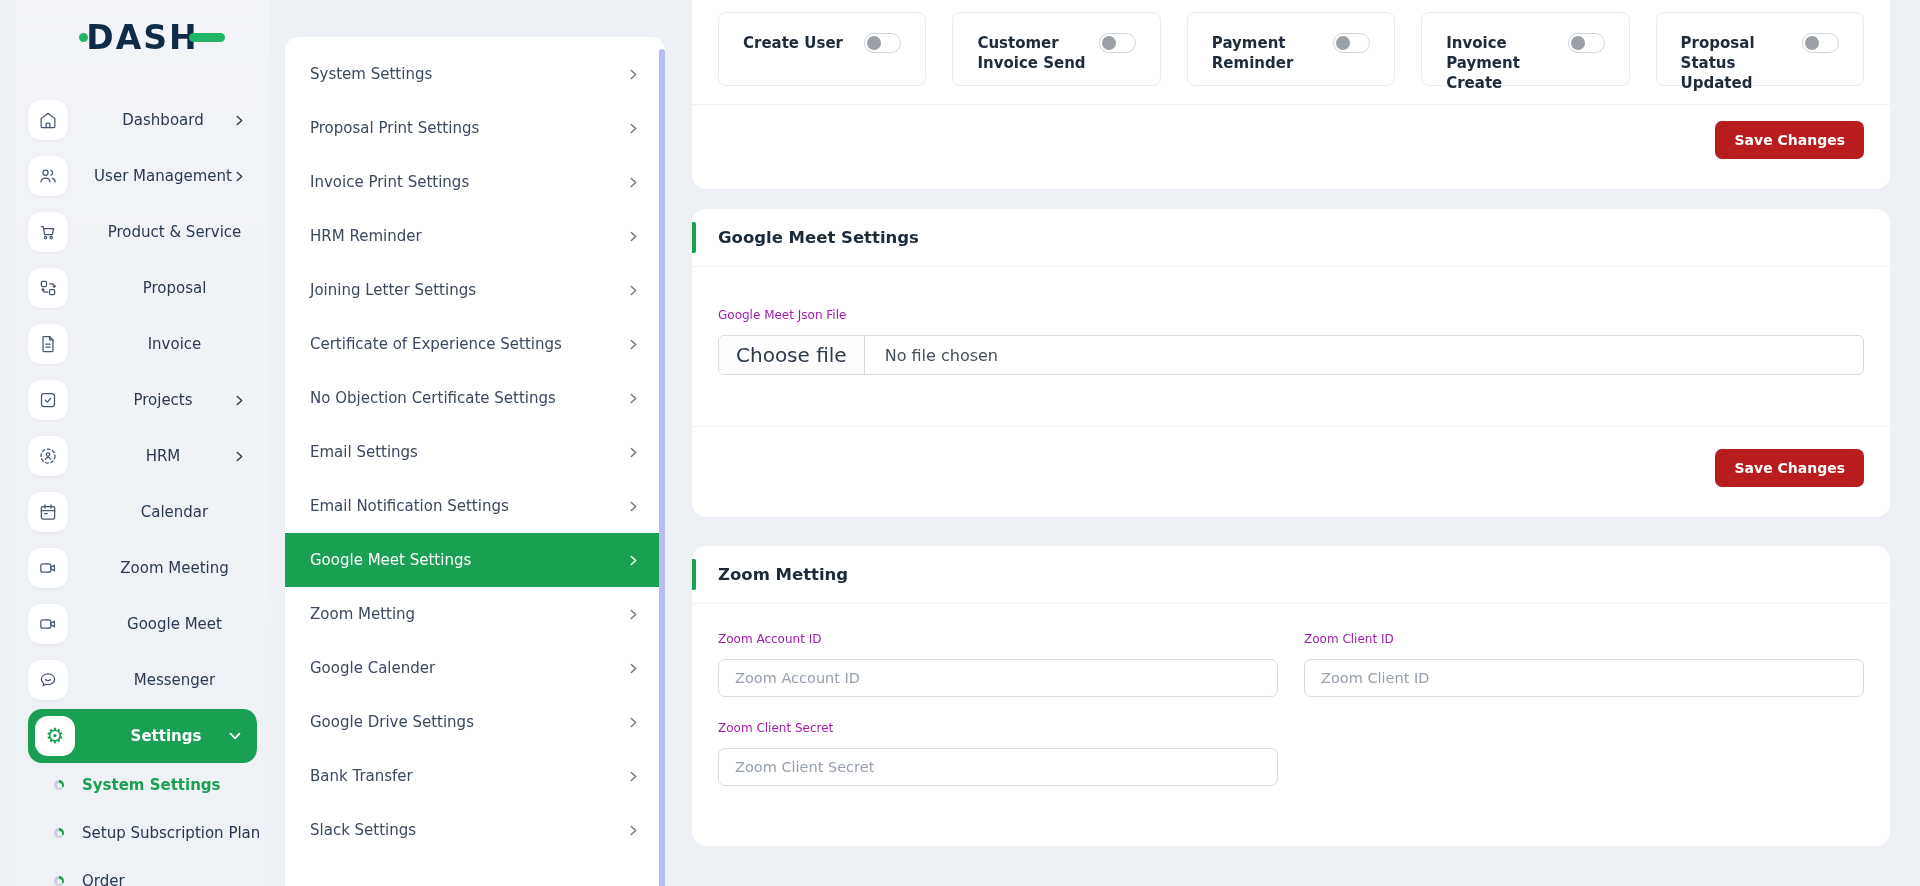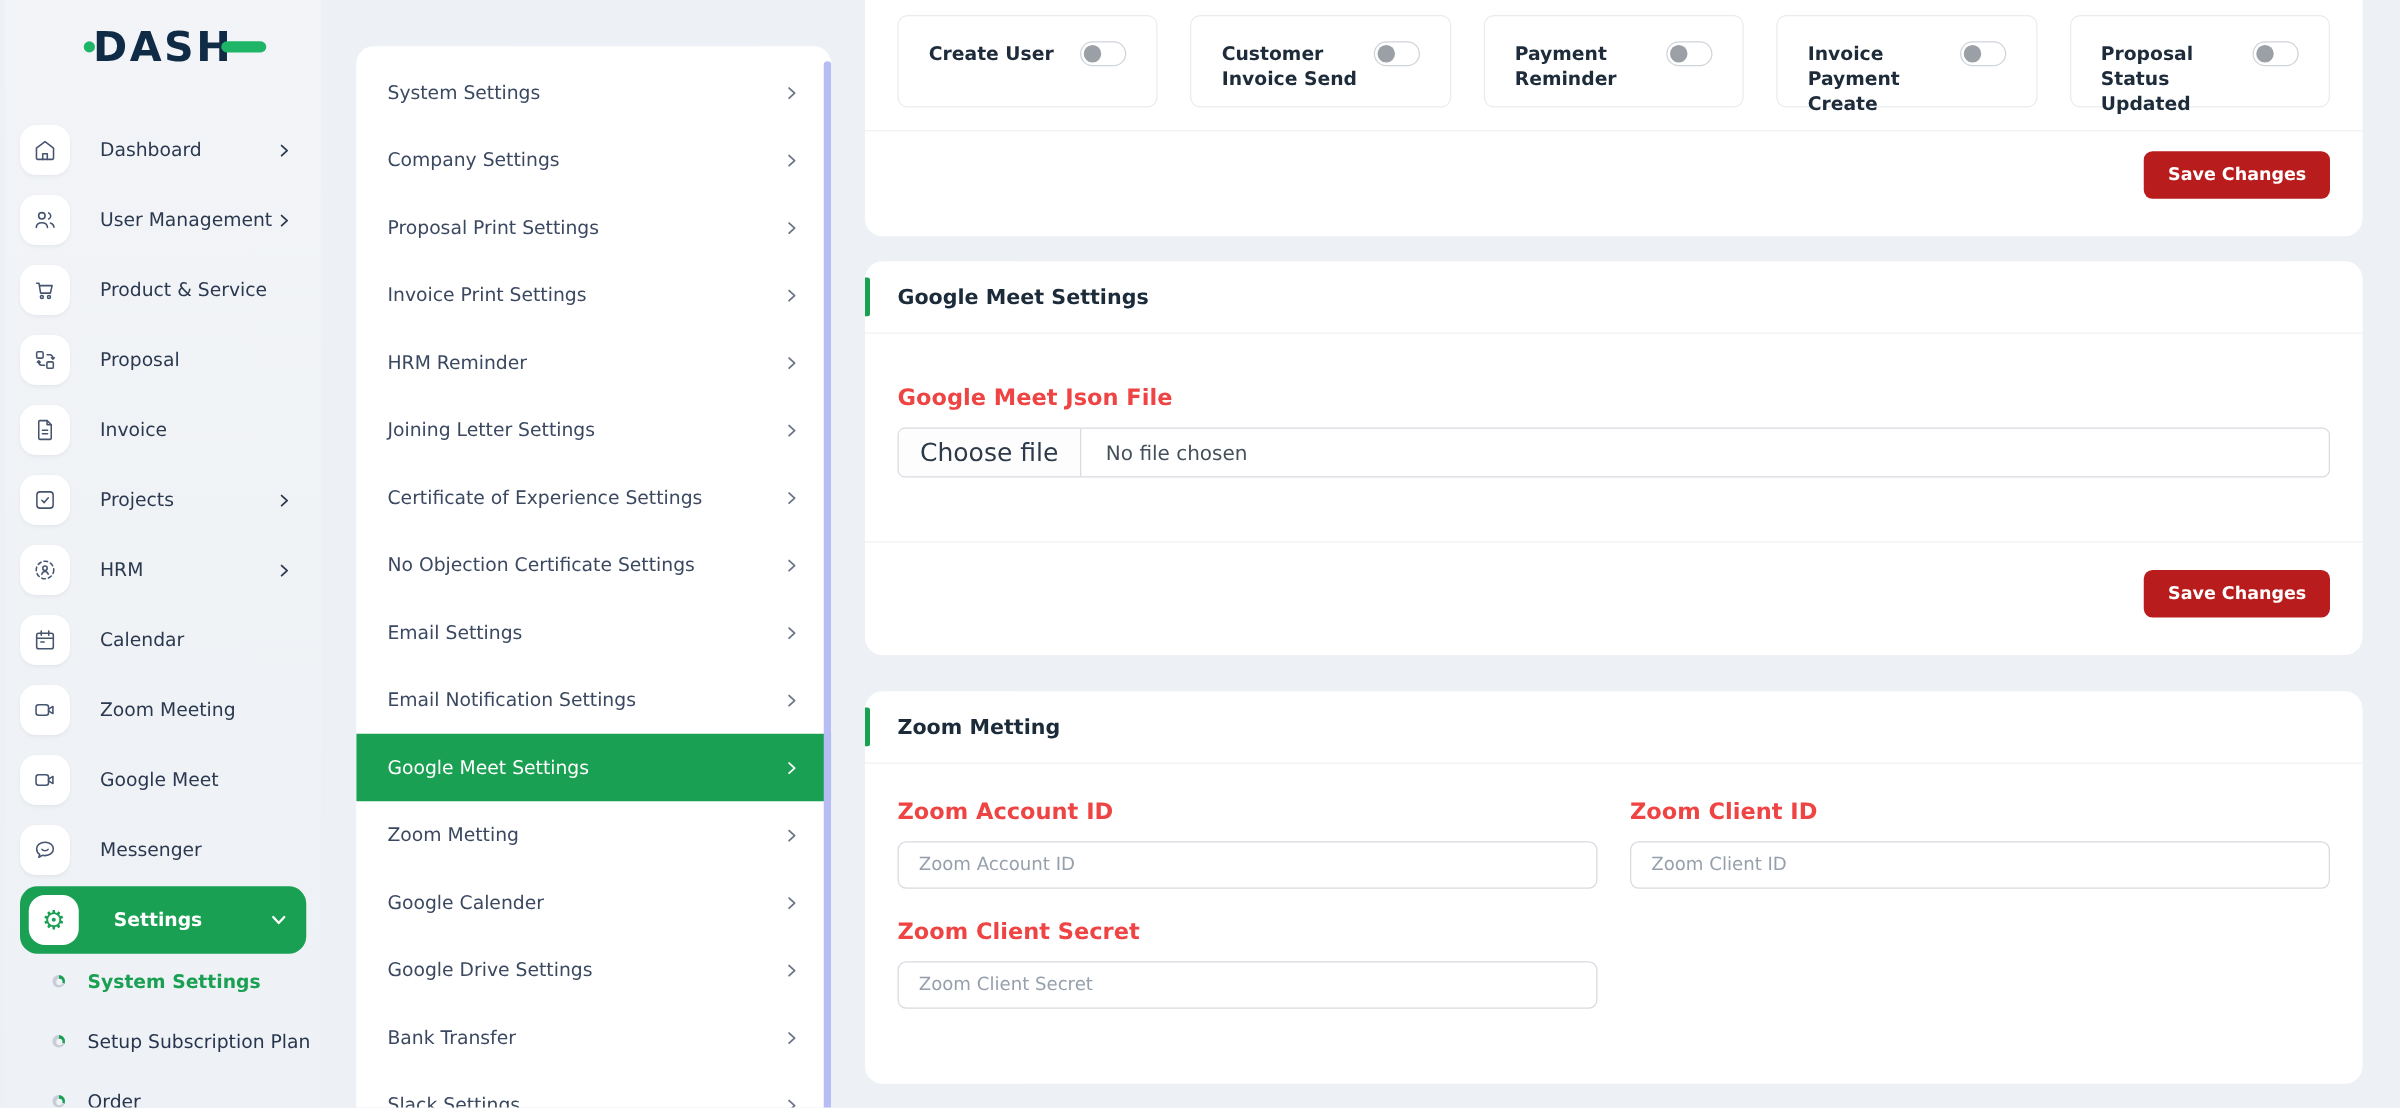--- a/index.html
+++ b/index.html
@@ -1,20 +1,20 @@
 <!DOCTYPE html>
 <html><head>
 <meta charset="utf-8">
 <style>
   html,body{margin:0;padding:0}
   body{position:relative;width:1920px;height:886px;overflow:hidden;background:#edf0f4;
        font-family:"DejaVu Sans","Liberation Sans",sans-serif;color:#22303f;}
 
   
-  .sidebar{position:absolute;left:4px;top:0;bottom:0;width:253px;background:linear-gradient(180deg,#f2f4f7,#eef1f5);}
+  .sidebar{position:absolute;left:16px;top:0;bottom:0;width:253px;background:linear-gradient(180deg,#f2f4f7,#eef1f5);text-align:center;}
   .logo{position:relative;width:fit-content;margin:16px auto 0;height:42px;display:flex;align-items:center}
   .logo-text{font-size:33px;font-weight:800;color:#0f2b46;letter-spacing:2px;}
   .logo-dot{position:absolute;left:-7px;top:17px;width:9px;height:9px;border-radius:50%;background:#1fb567}
   .logo-dash{position:absolute;right:-26px;top:17px;width:36px;height:9px;border-radius:5px;background:#1fb567}
   .side-nav{margin-top:42px;padding:0 12px;display:flex;flex-direction:column;gap:16px}
   .side-item{display:flex;align-items:center;height:40px;cursor:pointer}
   .icon-box{width:40px;height:40px;background:#fff;border-radius:13px;display:flex;align-items:center;
             justify-content:center;color:#46556f;box-shadow:0 1px 3px rgba(25,39,70,.05);flex:none}
   .side-label{margin-left:24px;font-size:15px;color:#2b3950;flex:1}
   .side-chevron{margin-right:12px;color:#2b3950;display:flex}
@@ -57,21 +57,21 @@
   .card2 .card-footer{padding:22px 26px 30px}
   .btn-save{background:#b91c1c;color:#fff;font-size:14px;font-weight:600;border:none;border-radius:7px;
             padding:11px 19px;cursor:pointer;font-family:inherit}
   .card2{margin-top:20px}
   .card3{margin-top:29px;padding-bottom:60px}
   .card-header{position:relative;padding:19px 26px;border-bottom:1px solid #f0f1f3}
   .accent{position:absolute;left:0;top:13px;bottom:13px;width:4px;background:#1aa053;border-radius:0 2px 2px 0}
   .card-title{font-size:16.5px;font-weight:700;color:#1c2b3a}
   .card2 .card-body{padding:41px 26px 51px}
   .card3 .card-body{padding:28px 26px 0}
-  .field-label{font-size:18px;font-weight:700;color:#ef4444;margin-bottom:13px}
+  .field-label{font-size:12px;font-weight:400;color:#a21caf;margin-bottom:13px}
   .file-input{display:flex;align-items:center;height:40px;border:1px solid #d7dadf;border-radius:6px;
               background:#fff;overflow:hidden;box-sizing:border-box}
   .choose-btn{height:100%;padding:0 17px;background:#fdfdfd;border:none;border-right:1px solid #d7dadf;
               font-size:20px;color:#2c3a49;font-family:inherit;cursor:pointer}
   .no-file{margin-left:20px;font-size:16px;color:#44505c}
   .zgrid{display:grid;grid-template-columns:1fr 1fr;gap:24px 26px}
   .text-input{width:100%;height:38px;border:1px solid #d7dadf;border-radius:7px;box-sizing:border-box;
               padding:0 16px;font-size:14.5px;color:#2c3a49;font-family:inherit;outline:none;background:#fff}
   .text-input::placeholder{color:#96a0ad}
 </style>
@@ -239,28 +239,20 @@
         <span class="donut"></span>
         <span>Order</span>
       </div>
     </div>
 </aside>
 
 <nav class="settings-menu">
   <div id="settings-menu-list">
       <div class="menu-item">
         <span>System Settings</span>
-        <span class="mchev">
-          <svg width="11" height="11" viewBox="0 0 10 10">
-            <path d="M3 1.3 7 5 3 8.7" fill="none" stroke="currentColor" stroke-width="1.3" stroke-linecap="round" stroke-linejoin="round"></path>
-          </svg>
-        </span>
-      </div>
-      <div class="menu-item">
-        <span>Company Settings</span>
         <span class="mchev">
           <svg width="11" height="11" viewBox="0 0 10 10">
             <path d="M3 1.3 7 5 3 8.7" fill="none" stroke="currentColor" stroke-width="1.3" stroke-linecap="round" stroke-linejoin="round"></path>
           </svg>
         </span>
       </div>
       <div class="menu-item">
         <span>Proposal Print Settings</span>
         <span class="mchev">
           <svg width="11" height="11" viewBox="0 0 10 10">

